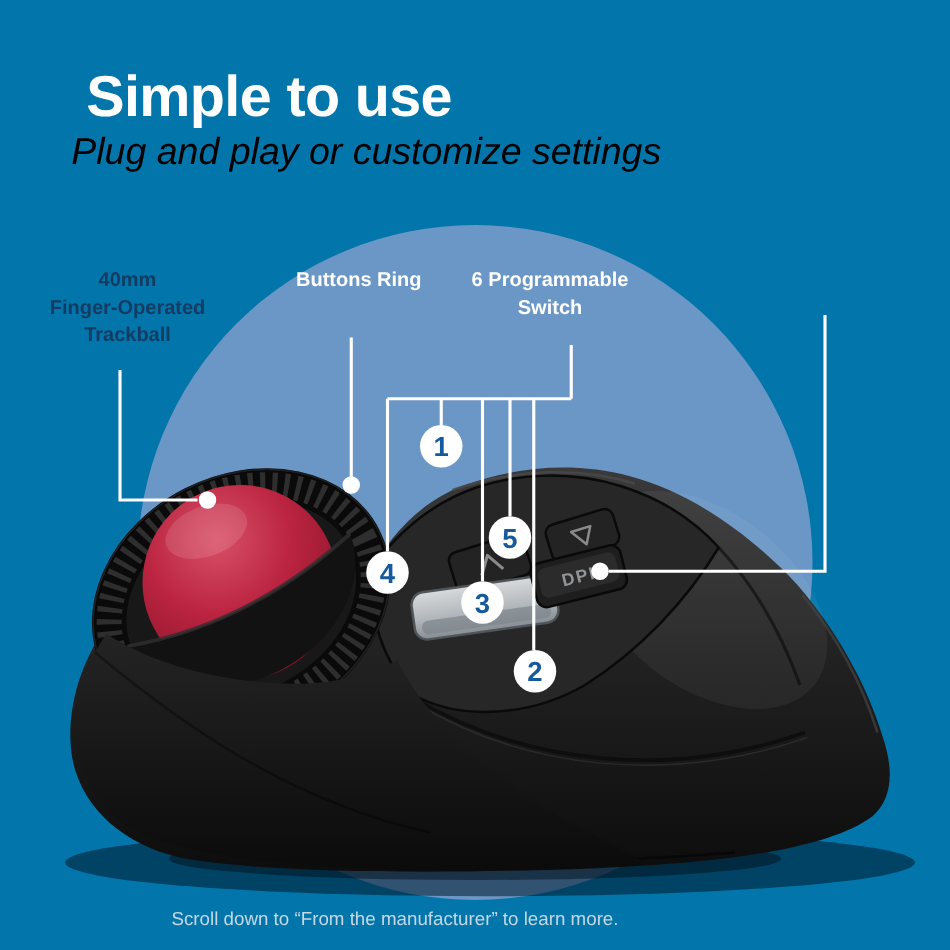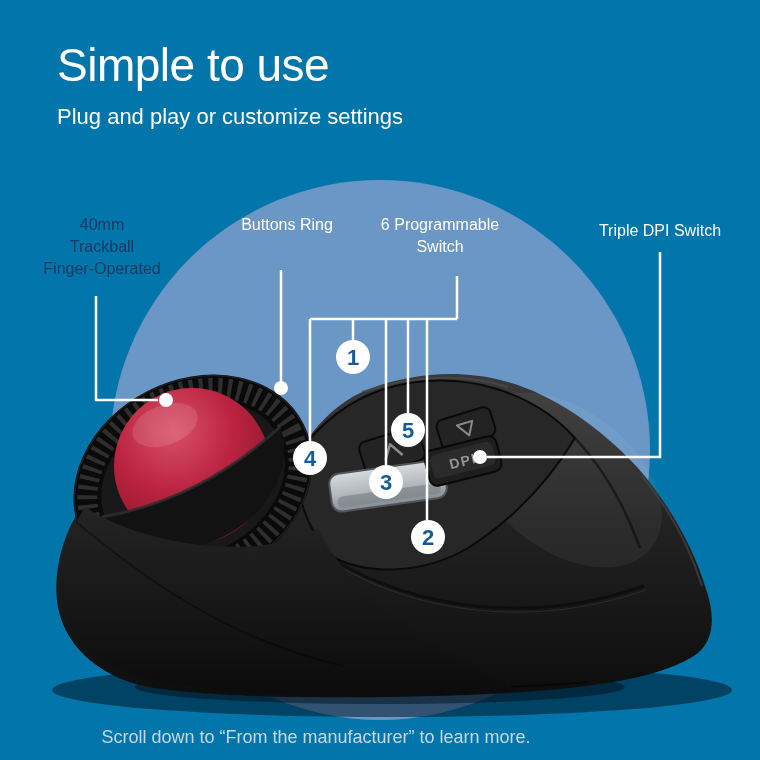--- a/index.html
+++ b/index.html
@@ -6,63 +6,60 @@
   #stage{
     position:relative;width:760px;height:760px;overflow:hidden;
     background:#0275ab;
     font-family:"Liberation Sans", sans-serif;
   }
   .highlight-circle{
     position:absolute;left:110px;top:180px;width:540px;height:540px;
     border-radius:50%;background:#6b97c6;
   }
   .header{position:absolute;left:57px;top:42px;color:#ffffff;}
-  .header h1{margin:0;font-size:46px;font-weight:normal;line-height:1;letter-spacing:-0.5px;}
-  .subtitle{position:absolute;left:57px;top:104px;color:#ffffff;font-size:22px;font-weight:400;line-height:1.2;white-space:nowrap;}
+  .header h1{margin:12px;font-size:46px;font-weight:bold;line-height:1;letter-spacing:-0.5px;}
+  .subtitle{position:absolute;left:57px;top:104px;color:#000000;font-size:30px;font-weight:400;line-height:1.2;white-space:nowrap;font-style:italic;}
   .callout-label{
-    position:absolute;text-align:center;font-weight:normal;font-size:16px;line-height:22px;
+    position:absolute;text-align:center;font-weight:bold;font-size:16px;line-height:22px;
     color:#ffffff;
   }
   .callout-label span{display:block;}
   .label-trackball{left:20px;top:214px;width:164px;color:#133c63;}
   .label-scroll-ring{left:207px;top:214px;width:160px;}
   .label-programmable{left:358px;top:214px;width:164px;}
   .label-dpi{left:578px;top:220px;width:164px;}
   .illustration{position:absolute;left:0;top:0;width:760px;height:760px;}
   .footer-note{
     position:absolute;left:0;top:727px;width:632px;text-align:center;
-    color:#c4d8e6;font-size:18px;font-weight:400;
+    color:#c4d8e6;font-size:15px;font-weight:400;
   }
 </style>
 </head>
 <body>
 
 <div id="stage">
 
   <div class="highlight-circle"></div>
 
   <div class="header">
     <h1>Simple to use</h1>
   </div>
   <div class="subtitle">Plug and play or customize settings</div>
 
   <div class="callout-label label-trackball">
     <span>40mm</span>
+    <span>Finger-Operated</span>
     <span>Trackball</span>
-    <span>Finger-Operated</span>
   </div>
   <div class="callout-label label-scroll-ring">
     <span>Buttons Ring</span>
   </div>
   <div class="callout-label label-programmable">
     <span>6 Programmable</span>
     <span>Switch</span>
-  </div>
-  <div class="callout-label label-dpi">
-    <span>Triple DPI Switch</span>
   </div>
 
   <svg class="illustration" viewBox="0 0 760 760" xmlns="http://www.w3.org/2000/svg">
     <defs>
       <linearGradient id="bodyGrad" x1="0" y1="0" x2="0" y2="1">
         <stop offset="0" stop-color="#3a3a3a"></stop>
         <stop offset="0.45" stop-color="#222222"></stop>
         <stop offset="1" stop-color="#0d0d0d"></stop>
       </linearGradient>
       <linearGradient id="frontGrad" x1="0" y1="0" x2="0" y2="1">

